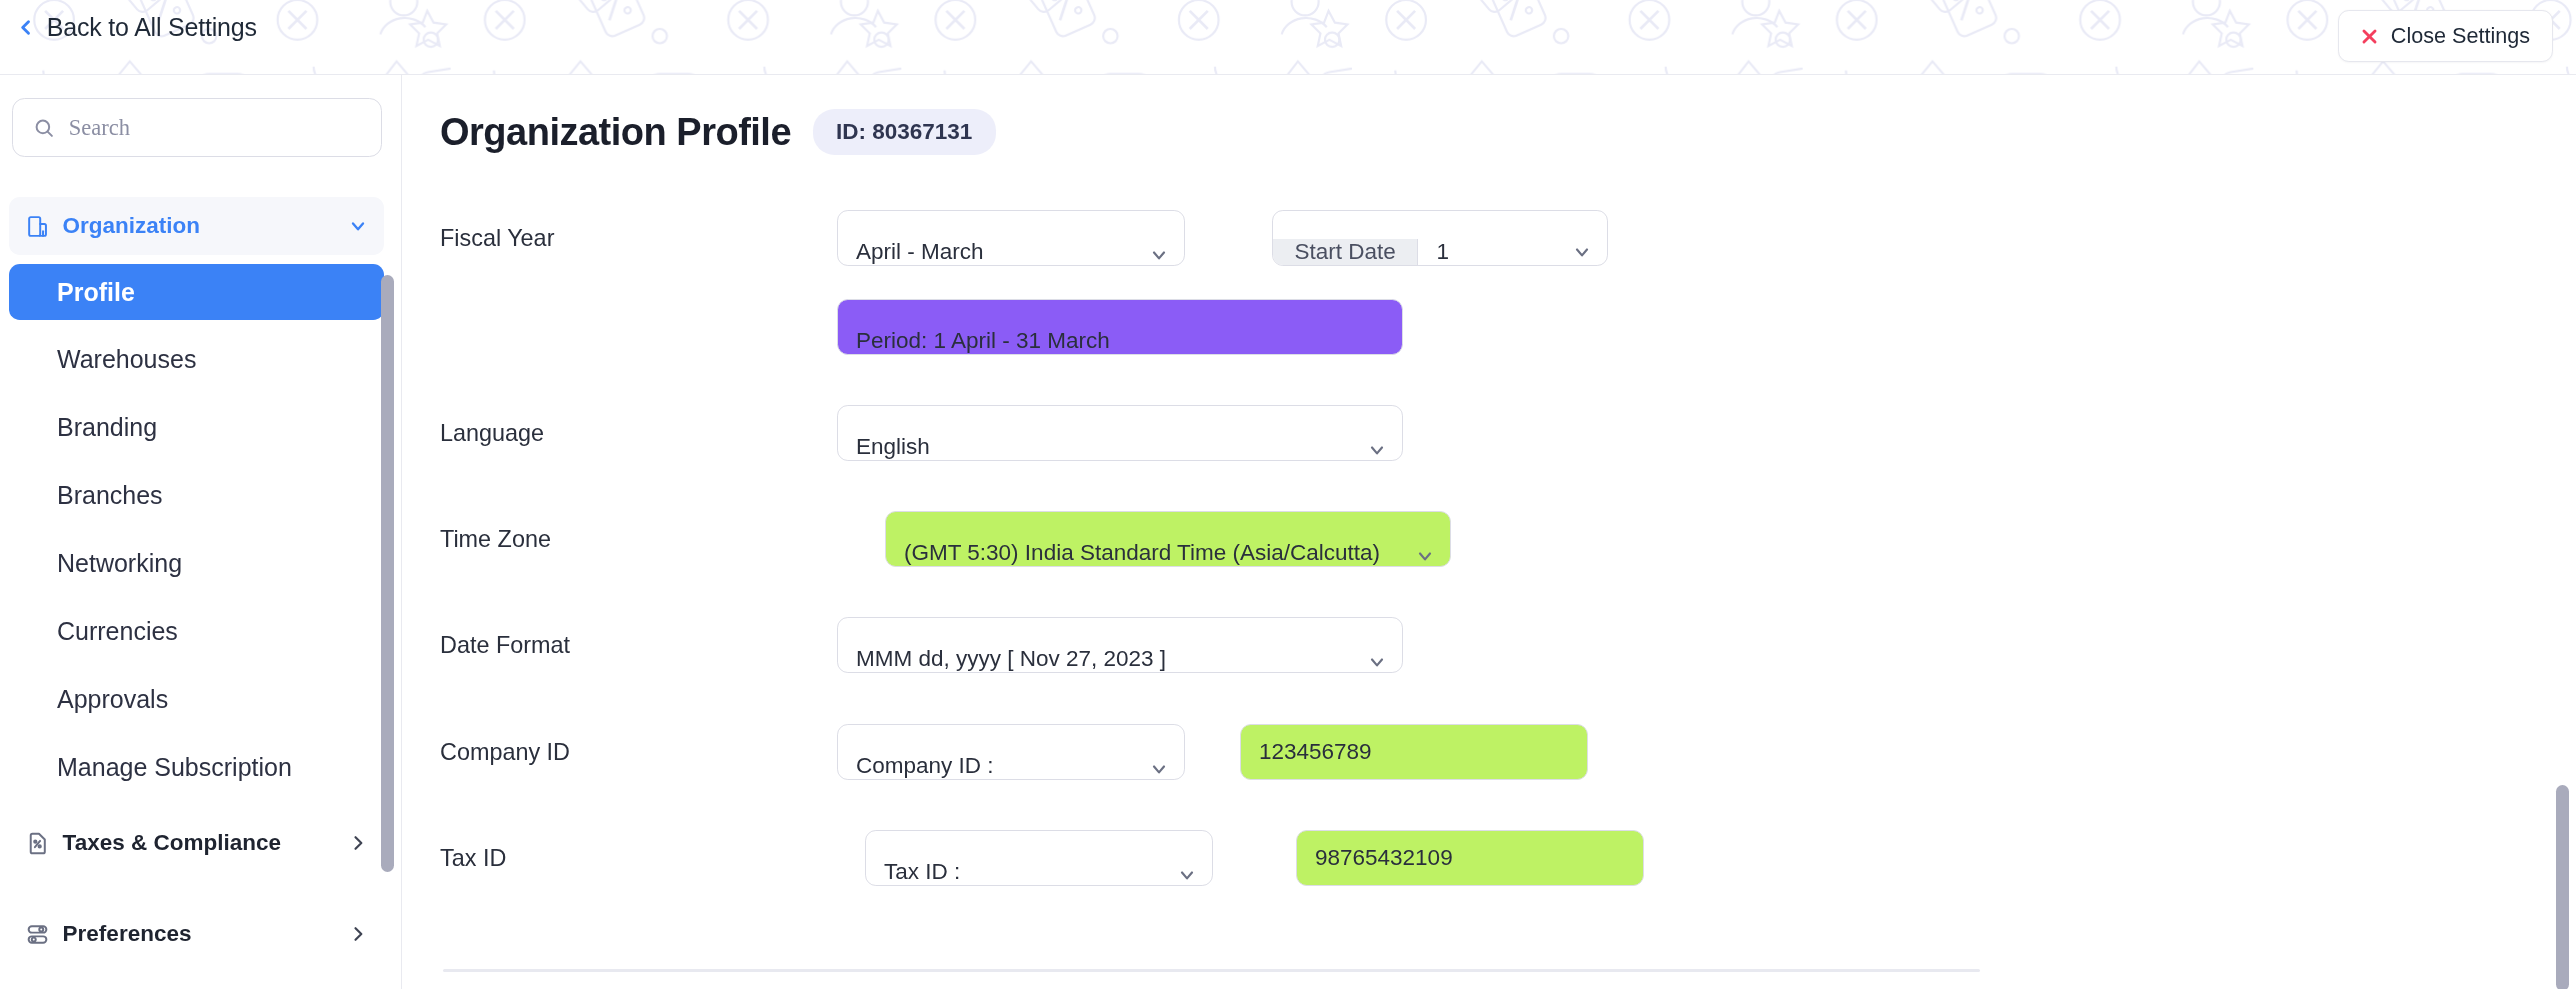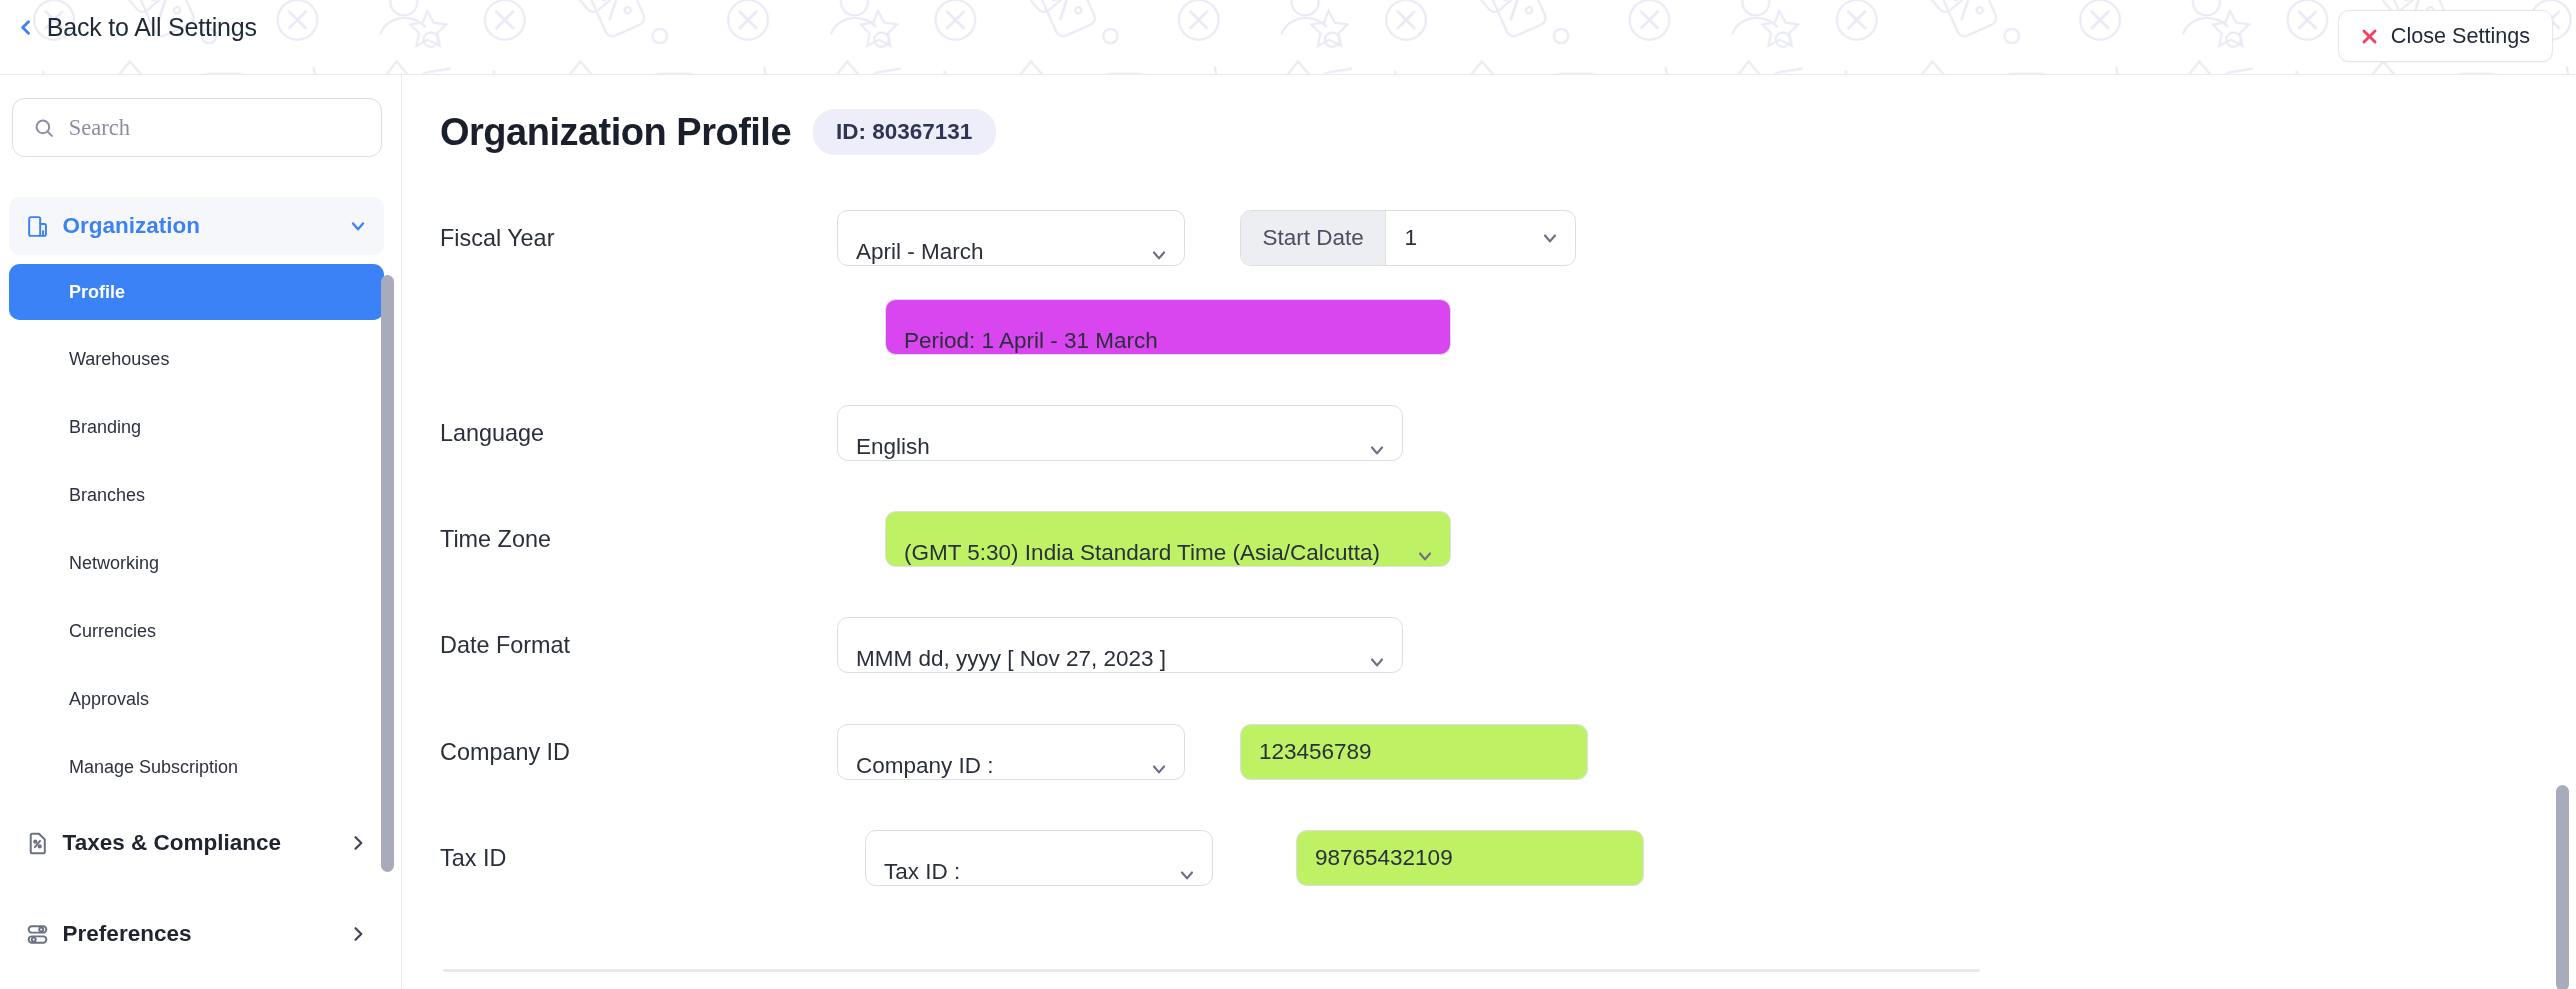--- a/index.html
+++ b/index.html
@@ -162,21 +162,21 @@
     position: absolute;
     left: 9px;
     width: 375px;
     height: 56px;
     border-radius: 10.8px;
     display: flex;
     align-items: center;
     padding-left: 48px;
     cursor: pointer;
   }
-  .nav-item-label { font-size: 18px; color: #2d3142; white-space: nowrap; margin-left: 12px; }
+  .nav-item-label { font-size: 25px; color: #2d3142; white-space: nowrap; }
   .nav-item.selected { background: #3b82f6; }
   .nav-item.selected .nav-item-label { color: #ffffff; font-weight: 600; }
 
   
   .main {
     position: absolute;
     top: 74px; left: 402px;
     width: 2174px;
     height: 916px;
     background: #ffffff;
@@ -233,21 +233,21 @@
     background: #ffffff;
     display: flex;
     align-items: flex-end;
     padding: 0 18px;
     font-size: 22.5px;
     color: #2a2f3c;
     cursor: pointer;
     position: relative;
     white-space: nowrap;
   }
-  .ctl.readonly { background: #d946ef; cursor: default; margin-left: 48px; }
+  .ctl.readonly { background: #8b5cf6; cursor: default; }
   .ctl.hovered  { background: #bef264; margin-left: 48px; }
   .ctl .chev {
     position: absolute;
     right: 15.3px;
     width: 20px; height: 20px;
     color: #6b7083;
     display: block;
   }
   .ctl .val { padding-right: 32px; overflow: hidden; text-overflow: ellipsis; }
 
@@ -478,21 +478,21 @@
     <div class="form-row" style="top:0px;">
       <span class="field-label">Fiscal Year</span>
 
       <div class="ctl" style="width:348px;">
         <span class="val">April - March</span>
         <svg class="chev" viewBox="0 0 24 24" fill="none" stroke="currentColor" stroke-width="2.6" stroke-linecap="round" stroke-linejoin="round" aria-hidden="true">
           <polyline points="6 9 12 16 18 9"></polyline>
         </svg>
       </div>
 
-      <div class="combo" style="margin-left:55px;">
+      <div class="combo" style="margin-left:87px;align-items:flex-end;">
         <div class="combo-prefix">Start Date</div>
         <div class="combo-select">
           <span>1</span>
           <svg class="chev" viewBox="0 0 24 24" fill="none" stroke="currentColor" stroke-width="2.6" stroke-linecap="round" stroke-linejoin="round" aria-hidden="true">
             <polyline points="6 9 12 16 18 9"></polyline>
           </svg>
         </div>
       </div>
     </div>
 

